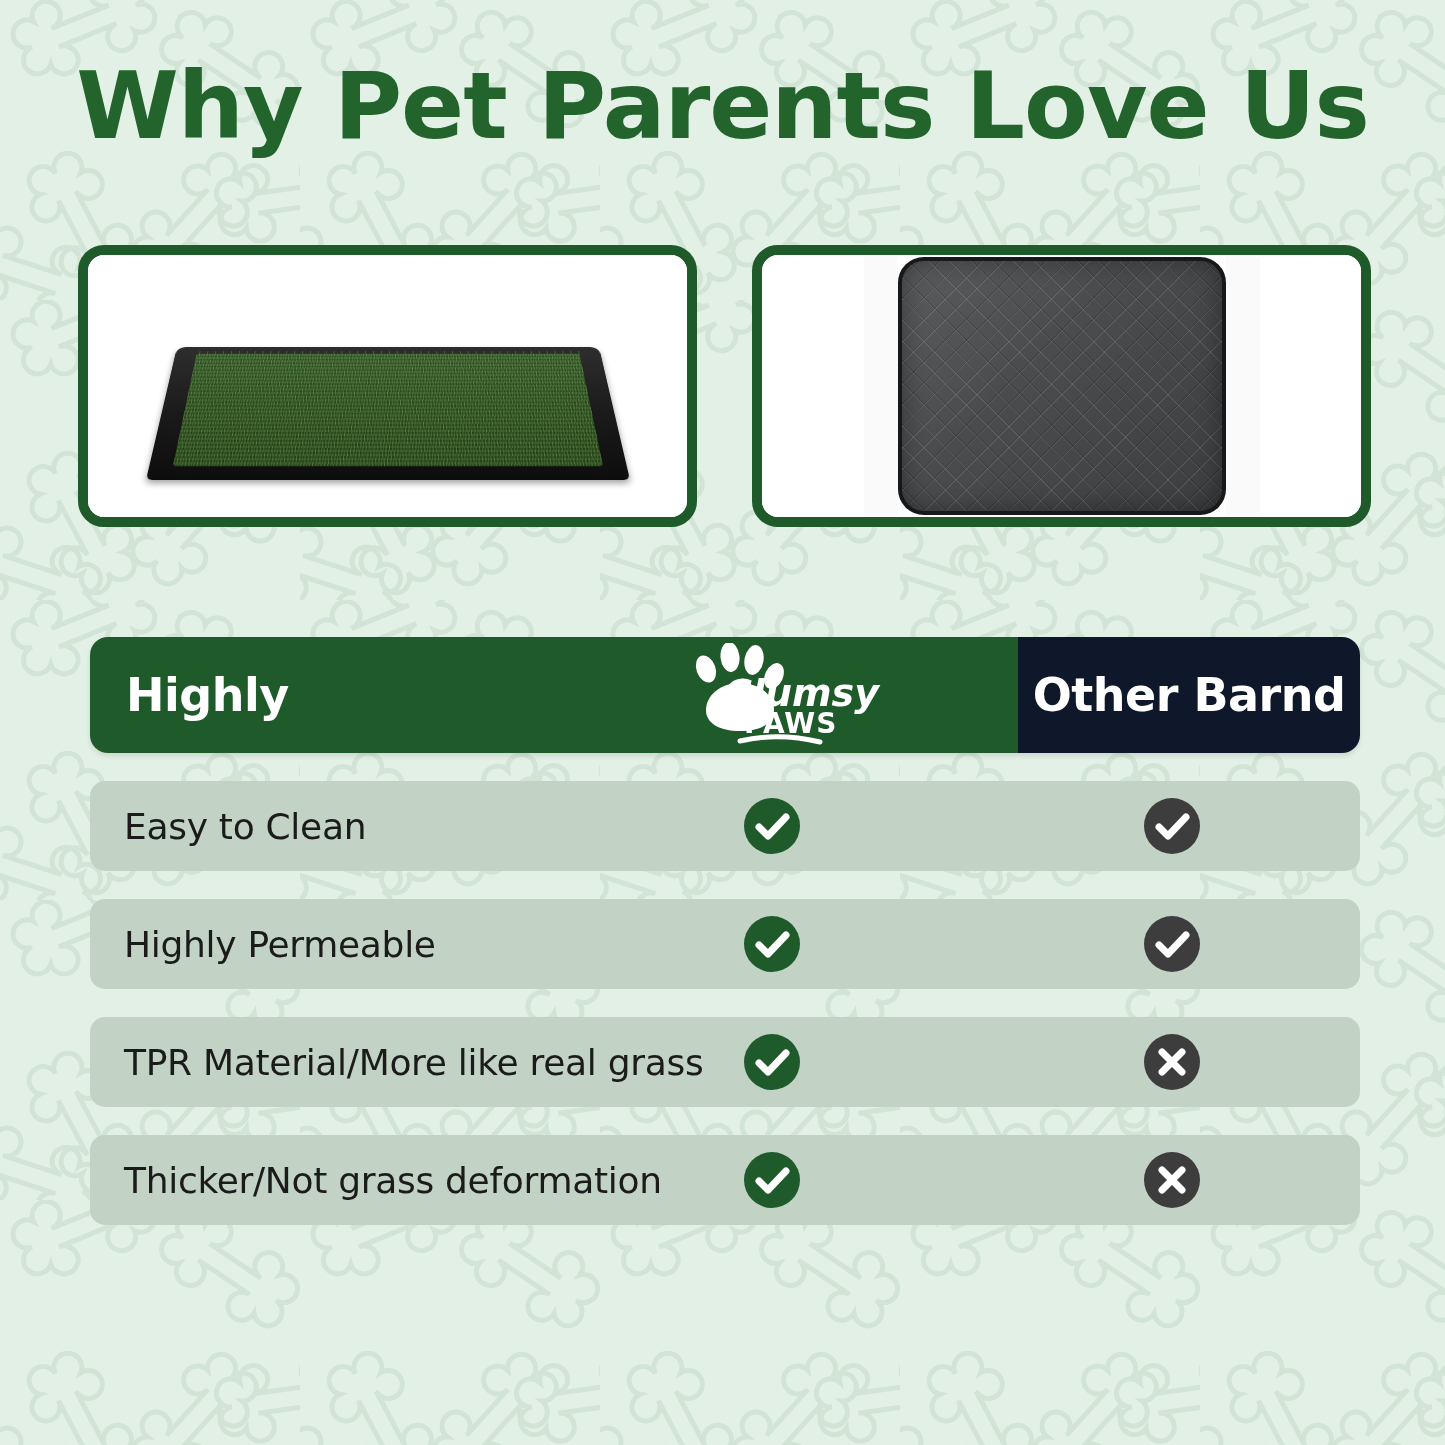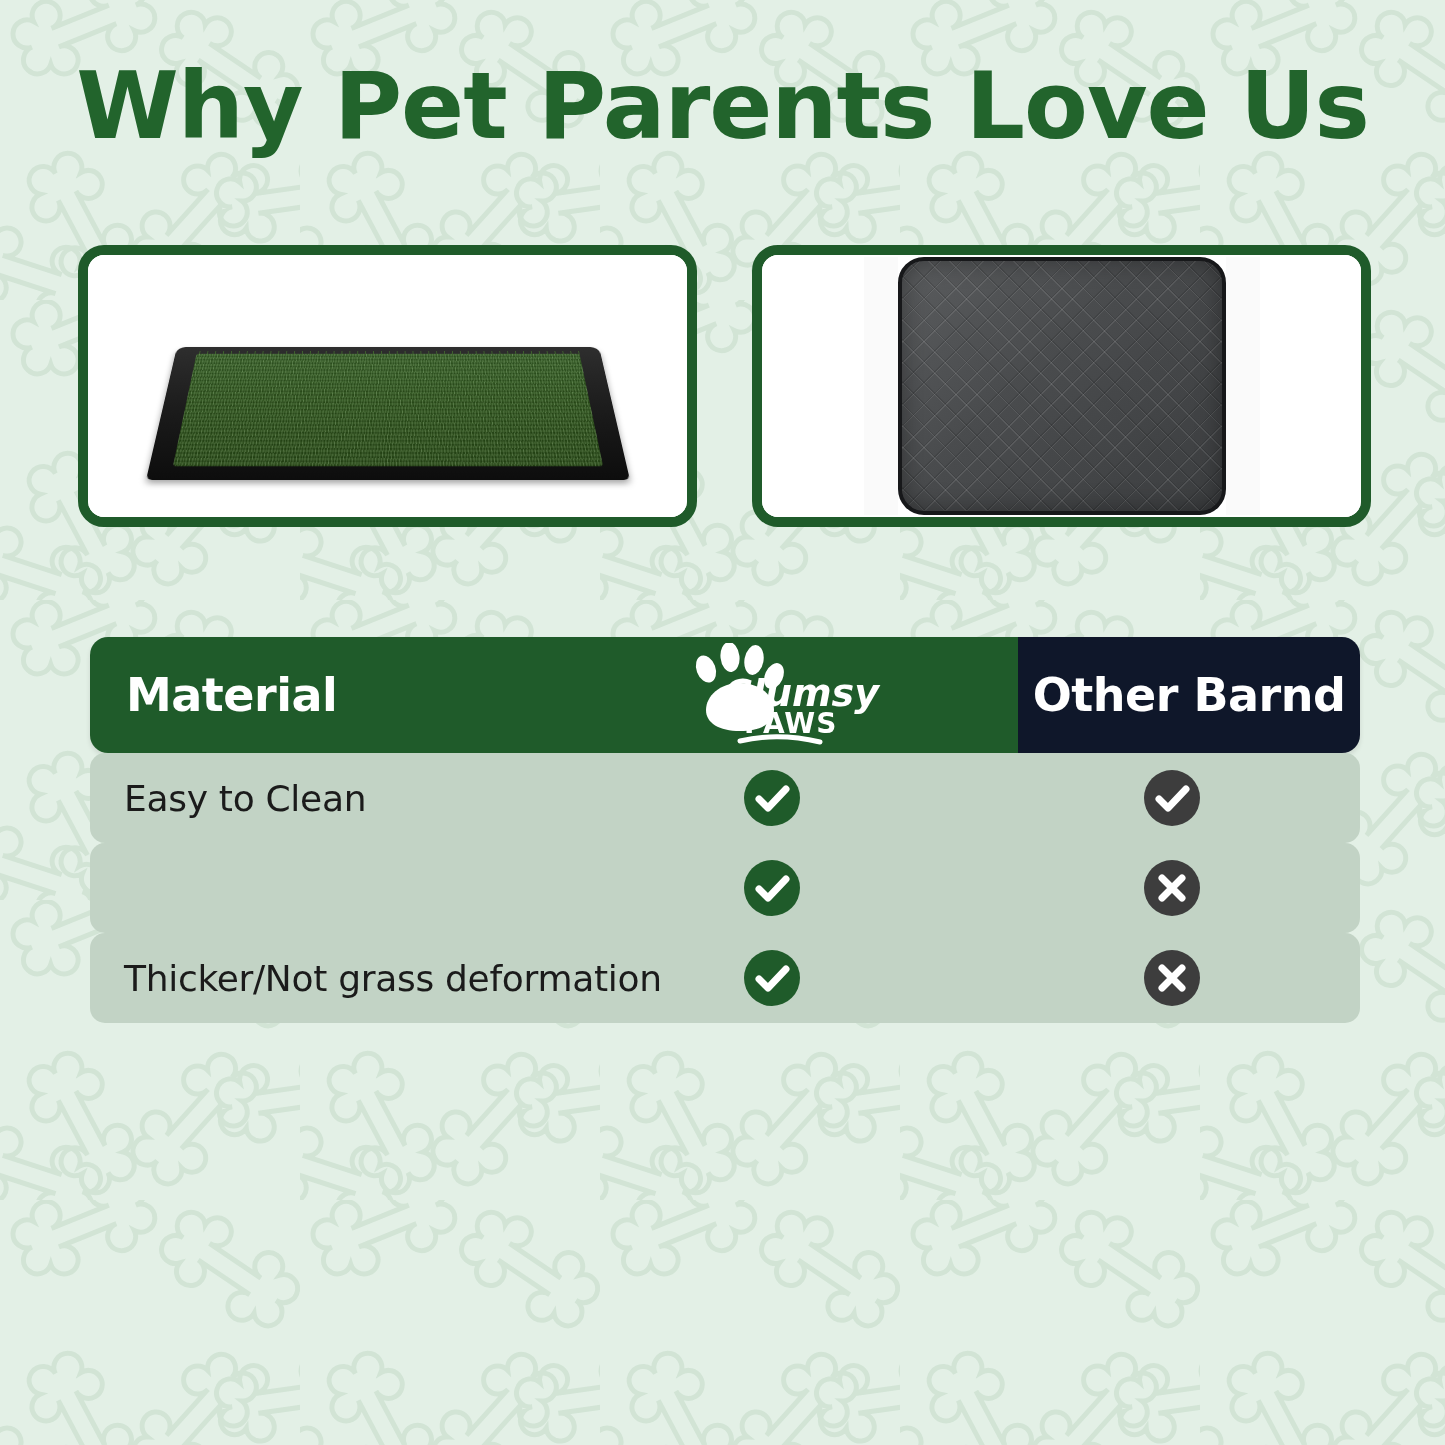--- a/index.html
+++ b/index.html
@@ -215,20 +215,21 @@
     left: 592px;
     top: 6px;
     width: 200px;
     height: 104px;
   }
 
   
   .trow {
     position: relative;
     height: 90px;
+    margin-top: 28px;
     background: #c2d3c5;
     border-radius: 15px;
     display: flex;
     align-items: center;
   }
   .trow-label {
     position: absolute;
     left: 34px;
     font-size: 36px;
     font-weight: 400;
@@ -297,21 +298,21 @@
         </div>
       </div>
     </div>
 
   </div>
 
   <div class="table">
 
     <div class="thead">
       <div class="th-feature">
-        <span class="th-feature-label">Material</span>
+        <span class="th-feature-label">Highly</span>
 
         <svg class="brand-logo" viewBox="0 0 200 104" aria-hidden="true">
 
           <g fill="#ffffff">
             <ellipse cx="24" cy="26" rx="9.5" ry="14" transform="rotate(-20 24 26)"></ellipse>
             <ellipse cx="48" cy="14" rx="9.5" ry="15" transform="rotate(-6 48 14)"></ellipse>
             <ellipse cx="72" cy="17" rx="9.5" ry="15" transform="rotate(10 72 17)"></ellipse>
             <ellipse cx="92" cy="33" rx="9" ry="13.5" transform="rotate(24 92 33)"></ellipse>
 
             <path d="M58 40 c20 0 34 13 34 27 c0 13 -13 21 -34 21 c-21 0 -34 -8 -34 -21 c0 -14 14 -27 34 -27 Z"></path>
@@ -340,20 +341,36 @@
             </svg>
           </span>
           <span class="mark other">
             <svg viewBox="0 0 60 60">
               <circle cx="30" cy="30" r="28" fill="#3D3D3D"></circle>
               <path d="M17 31 L26 40 L44 21" stroke="#ffffff" stroke-width="7" stroke-linecap="round" stroke-linejoin="round" fill="none"></path>
             </svg>
           </span>
         </div>
         <div class="trow">
+          <span class="trow-label">Highly Permeable</span>
+          <span class="mark ours">
+            <svg viewBox="0 0 60 60">
+              <circle cx="30" cy="30" r="28" fill="#1F5B2A"></circle>
+              <path d="M17 31 L26 40 L44 21" stroke="#ffffff" stroke-width="7" stroke-linecap="round" stroke-linejoin="round" fill="none"></path>
+            </svg>
+          </span>
+          <span class="mark other">
+            <svg viewBox="0 0 60 60">
+              <circle cx="30" cy="30" r="28" fill="#3D3D3D"></circle>
+              <path d="M17 31 L26 40 L44 21" stroke="#ffffff" stroke-width="7" stroke-linecap="round" stroke-linejoin="round" fill="none"></path>
+            </svg>
+          </span>
+        </div>
+        <div class="trow">
+          <span class="trow-label">TPR Material/More like real grass</span>
           <span class="mark ours">
             <svg viewBox="0 0 60 60">
               <circle cx="30" cy="30" r="28" fill="#1F5B2A"></circle>
               <path d="M17 31 L26 40 L44 21" stroke="#ffffff" stroke-width="7" stroke-linecap="round" stroke-linejoin="round" fill="none"></path>
             </svg>
           </span>
           <span class="mark other">
             <svg viewBox="0 0 60 60">
               <circle cx="30" cy="30" r="28" fill="#3D3D3D"></circle>
               <path d="M20 20 L40 40 M40 20 L20 40" stroke="#ffffff" stroke-width="7" stroke-linecap="round" stroke-linejoin="round" fill="none"></path>

